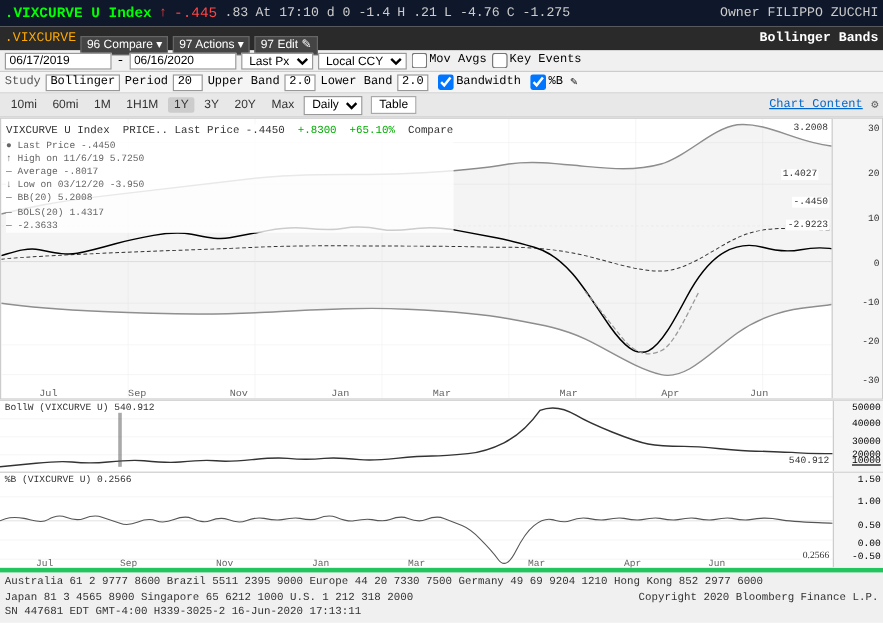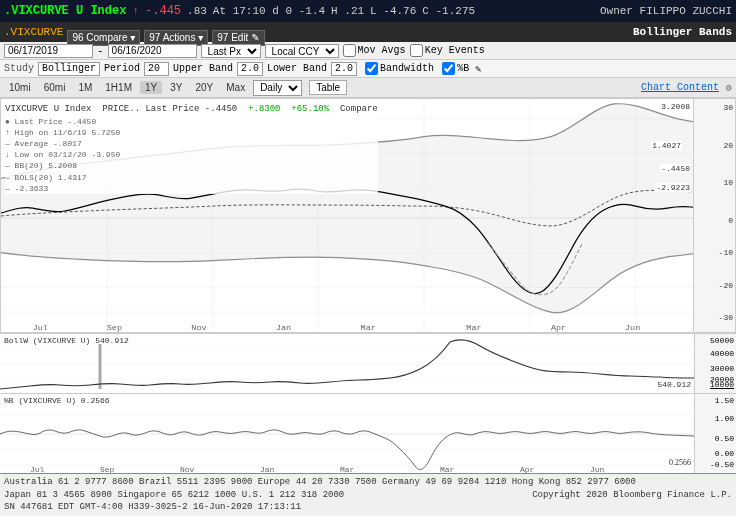--- a/index.html
+++ b/index.html
@@ -222,21 +222,21 @@
       background: #fff;
       overflow: hidden;
     }
 
     
     .footer {
       background: #f0f0f0;
       font-size: 9px;
       color: #333;
       padding: 2px 4px;
-      border-top: 1px solid #22c55e;
+      border-top: 4px solid #22c55e;
       line-height: 1.4;
     }
 
     .chart-wrapper {
       position: relative;
     }
   </style>
 </head>
 <body>
 

